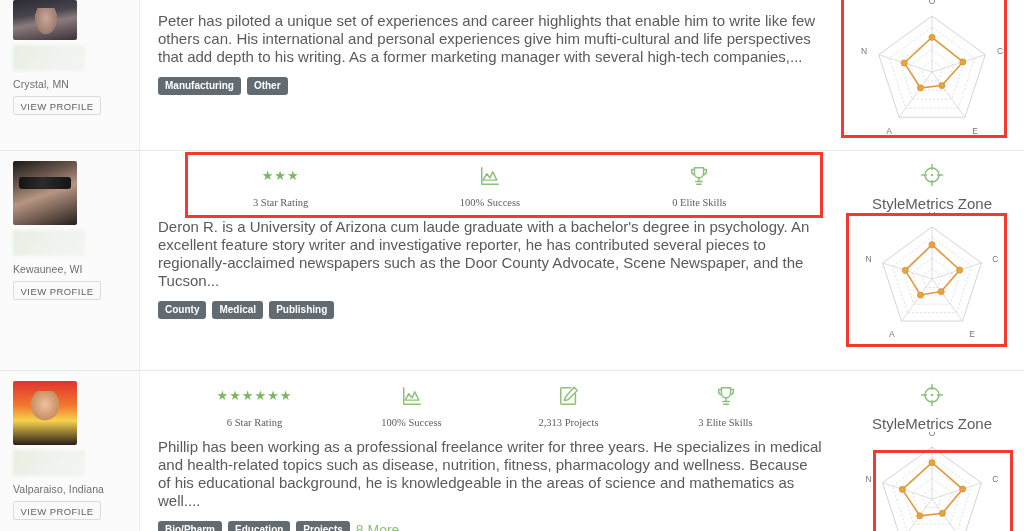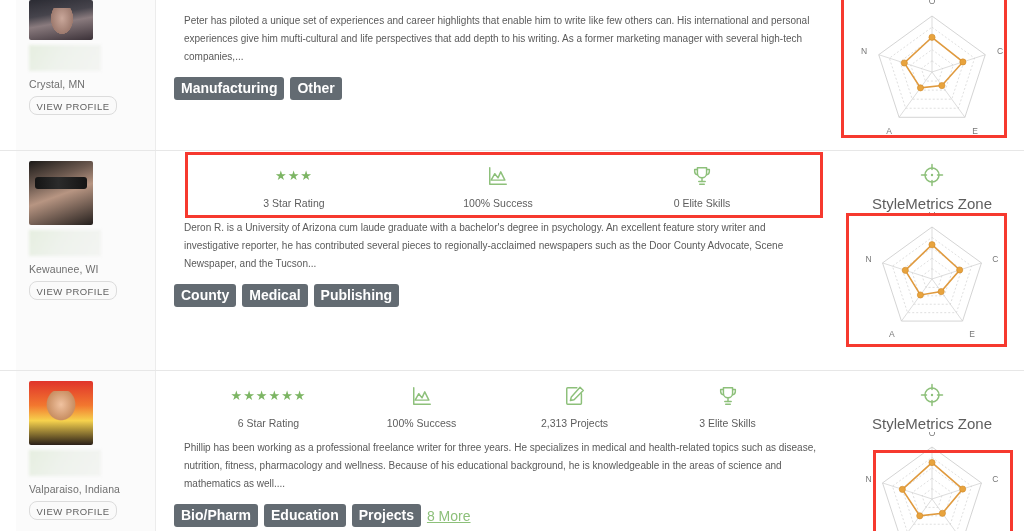--- a/index.html
+++ b/index.html
@@ -29,21 +29,20 @@
   .profile-row.first { border-top: none; }
 
   
   .left-col {
     width: 140px;
     flex: 0 0 140px;
     box-sizing: border-box;
     padding: 10px 0 10px 13px;
     border-right: 1px solid #ececec;
     background: #fbfbfb;
-    margin-left: 16px;
   }
   .avatar {
     width: 64px;
     height: 64px;
     border-radius: 2px;
     overflow: hidden;
     position: relative;
     background: #3a3a3a;
   }
   .avatar-a { background: linear-gradient(170deg,#2b2b33 0%,#46444c 35%,#8a7b7e 55%,#3b3138 100%); }
@@ -85,21 +84,21 @@
     display: block;
     width: 88px;
     height: 19px;
     line-height: 19px;
     text-align: center;
     font-size: 9.5px;
     letter-spacing: .45px;
     color: #5f5f5f;
     background: #fafafa;
     border: 1px solid #dcdcdc;
-    border-radius: 8px;
+    border-radius: 2px;
     cursor: pointer;
     font-family: "Liberation Sans", sans-serif;
     padding: 0;
   }
 
   
   .center-col {
     flex: 1 1 auto;
     box-sizing: border-box;
     position: relative;
@@ -123,39 +122,40 @@
     align-items: center;
     justify-content: center;
     color: #8dc07a;
   }
   .stars { letter-spacing: 1px; font-size: 13px; color: #7cb563; line-height: 26px; }
   .stat-label {
     margin-top: 8px;
     font-size: 10.5px;
     color: #5d5d5d;
     white-space: nowrap;
+    font-family: Liberation Serif, serif;
   }
 
   .bio {
-    margin: 2px 18px 0 28px;
-    font-size: 10px;
+    margin: 2px 18px 0 18px;
+    font-size: 15px;
     line-height: 18px;
     color: #5a5a5a;
   }
   .tags {
     margin: 11px 18px 0 18px;
     display: flex;
     align-items: center;
     gap: 6px;
   }
   .tag {
     display: inline-block;
     background: #636b72;
     color: #ffffff;
-    font-size: 14px;
+    font-size: 10px;
     font-weight: bold;
     padding: 3px 7px 4px 7px;
     border-radius: 3px;
     white-space: nowrap;
   }
   .more-link {
     font-size: 14px;
     color: #8dc07a;
     cursor: pointer;
     text-decoration: underline;

